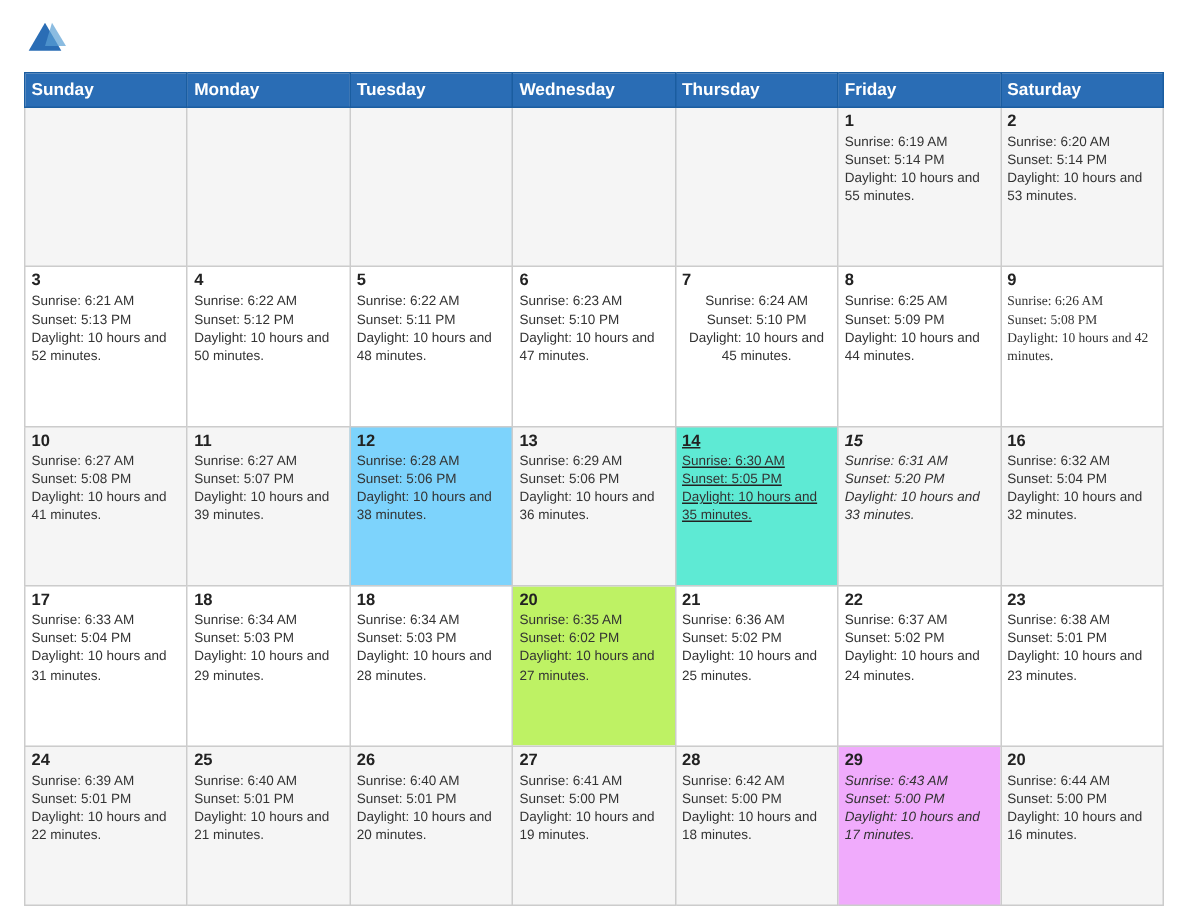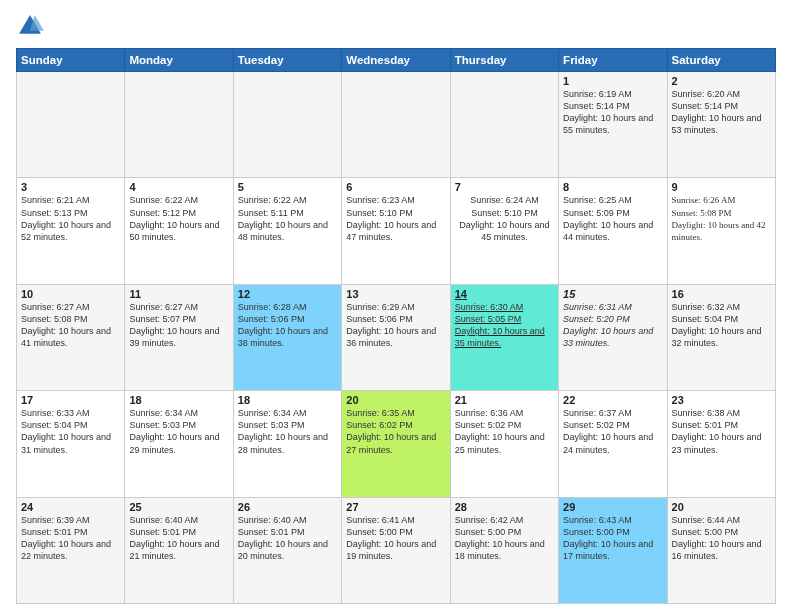--- a/index.html
+++ b/index.html
@@ -310,23 +310,23 @@
             <div class="day-info" style="white-space: pre-line;">Sunrise: 6:41 AM
 Sunset: 5:00 PM
 Daylight: 10 hours and 19 minutes.</div>
           </td>
           <td style="background: rgb(245, 245, 245);">
             <span class="day-num">28</span>
             <div class="day-info" style="white-space: pre-line;">Sunrise: 6:42 AM
 Sunset: 5:00 PM
 Daylight: 10 hours and 18 minutes.</div>
           </td>
-          <td style="background: #7dd3fc;">
+          <td style="background: #f0abfc;">
             <span class="day-num">29</span>
-            <div class="day-info" style="white-space: pre-line;">Sunrise: 6:43 AM
+            <div class="day-info" style="white-space: pre-line; font-style: italic;">Sunrise: 6:43 AM
 Sunset: 5:00 PM
 Daylight: 10 hours and 17 minutes.</div>
           </td>
           <td style="background: rgb(245, 245, 245);">
             <span class="day-num">20</span>
             <div class="day-info" style="white-space: pre-line;">Sunrise: 6:44 AM
 Sunset: 5:00 PM
 Daylight: 10 hours and 16 minutes.</div>
           </td>
         </tr>

